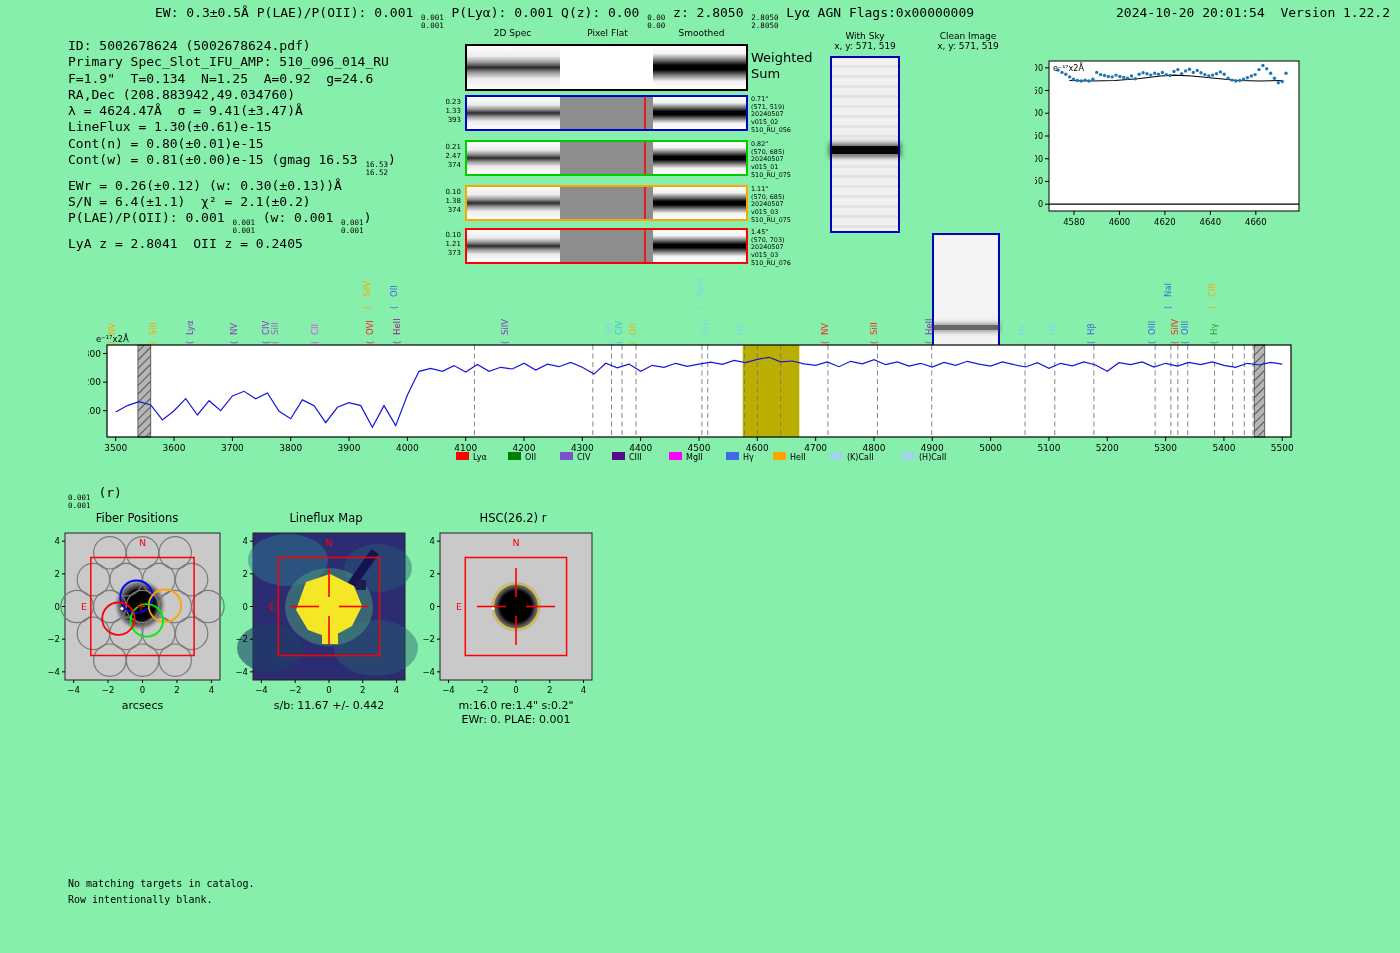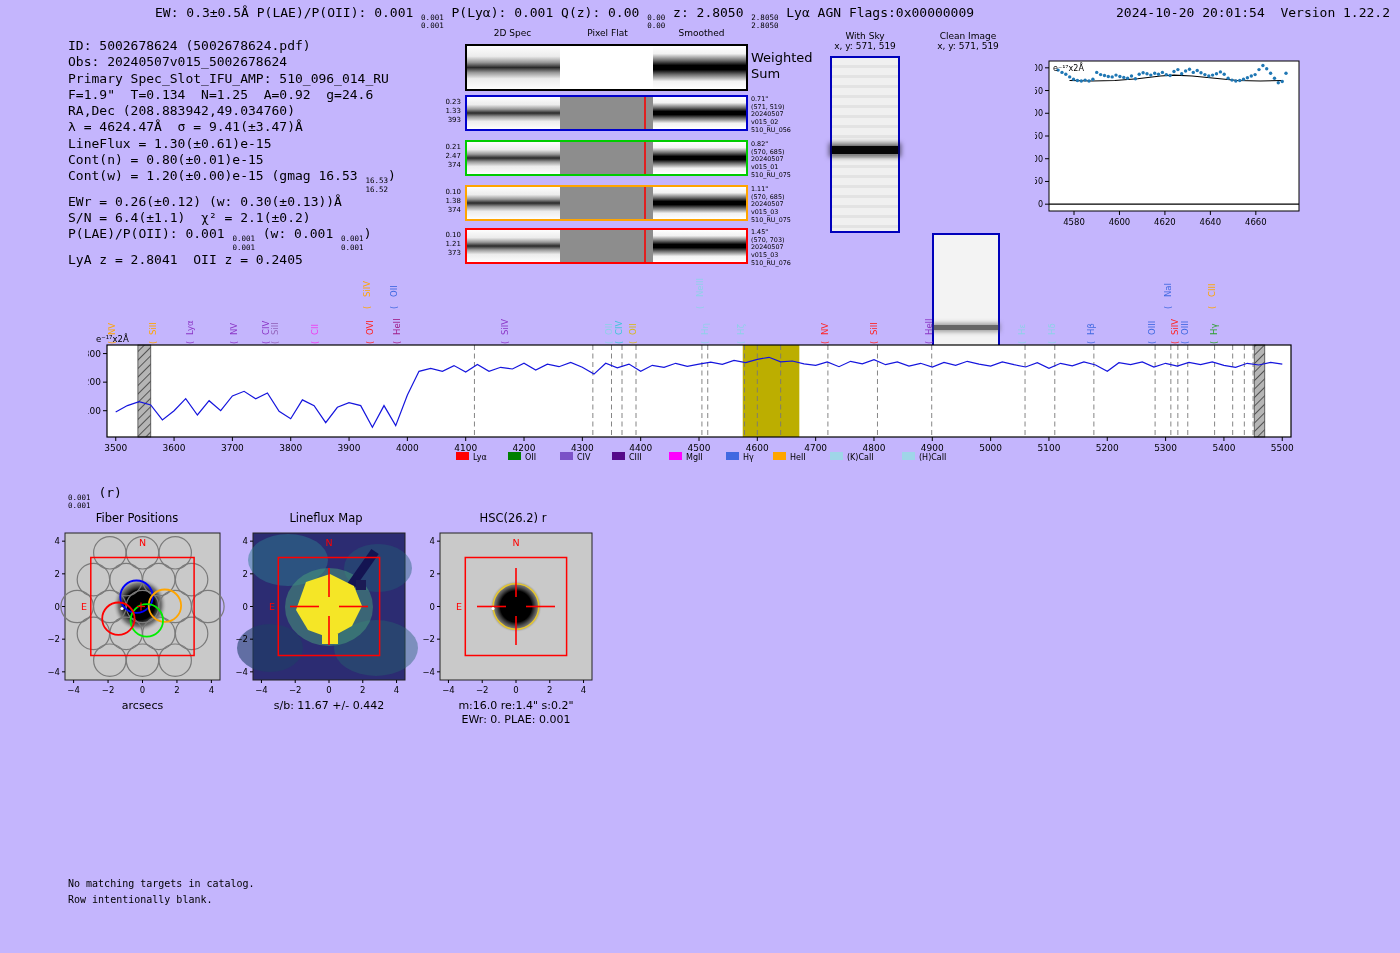--- a/index.html
+++ b/index.html
@@ -1,16 +1,16 @@
 <!DOCTYPE html>
 <html><head>
 <meta charset="utf-8">
 <style>
   html,body{margin:0;padding:0;background:#fff;}
-  #page{position:relative;width:1400px;height:953px;background:#c4b5fd;overflow:hidden;
+  #page{position:relative;width:1400px;height:953px;background:#86efac;overflow:hidden;
         font-family:"DejaVu Sans","Liberation Sans",sans-serif;color:#000;}
   .mono{font-family:"DejaVu Sans Mono","Liberation Mono",monospace;}
   .abs{position:absolute;}
   .frac{display:inline-flex;flex-direction:column;font-size:7.5px;line-height:1.1;vertical-align:-3px;}
   .frac span{display:block;}
   .infoline{white-space:pre;font-size:13px;line-height:16.3px;}
   .colhdr{font-size:9px;text-align:center;}
   .panel-title{font-size:11.5px;text-align:center;}
   .seg{height:100%;}
   .seg-spec2d{background:linear-gradient(to bottom,#fdfdfd 0%,#ececec 24%,#9a9a9a 38%,#2a2a2a 50%,#9a9a9a 62%,#ececec 76%,#fdfdfd 100%);}
@@ -40,28 +40,27 @@
         <span>0.00</span>
         <span>0.00</span>
       </span><span>  z: 2.8050 </span><span class="frac">
         <span>2.8050</span>
         <span>2.8050</span>
       </span><span> Lyα  AGN  Flags:0x00000009</span></div>
   <div class="abs mono" style="right:10px;top:5px;font-size:13px;"><span>2024-10-20 20:01:54</span>&nbsp;&nbsp;<span>Version 1.22.2</span></div>
 
   <div class="abs mono" style="left:68px;top:38px;" id="info-block">
       <div class="infoline mono"><span>ID: 5002678624 (5002678624.pdf)</span></div>
-      <div class="infoline mono"><span>Obs: 20240507v015_5002678624</span></div>
       <div class="infoline mono"><span>Primary Spec_Slot_IFU_AMP: 510_096_014_RU</span></div>
       <div class="infoline mono"><span>F=1.9"  T=0.134  N=1.25  A=0.92  g=24.6</span></div>
       <div class="infoline mono"><span>RA,Dec (208.883942,49.034760)</span></div>
       <div class="infoline mono"><span>λ = 4624.47Å  σ = 9.41(±3.47)Å</span></div>
       <div class="infoline mono"><span>LineFlux = 1.30(±0.61)e-15</span></div>
       <div class="infoline mono"><span>Cont(n) = 0.80(±0.01)e-15</span></div>
-      <div class="infoline mono"><span>Cont(w) = 1.20(±0.00)e-15 (gmag 16.53 </span><span class="frac"><span>16.53</span><span>16.52</span></span><span>)</span></div>
+      <div class="infoline mono"><span>Cont(w) = 0.81(±0.00)e-15 (gmag 16.53 </span><span class="frac"><span>16.53</span><span>16.52</span></span><span>)</span></div>
       <div class="infoline mono"><span>EWr = 0.26(±0.12) (w: 0.30(±0.13))Å</span></div>
       <div class="infoline mono"><span>S/N = 6.4(±1.1)  χ² = 2.1(±0.2)</span></div>
       <div class="infoline mono"><span>P(LAE)/P(OII): 0.001 </span><span class="frac"><span>0.001</span><span>0.001</span></span><span> (w: 0.001 </span><span class="frac"><span>0.001</span><span>0.001</span></span><span>)</span></div>
       <div class="infoline mono"><span>LyA z = 2.8041  OII z = 0.2405</span></div>
     </div>
 
   <div class="abs colhdr" style="left:465px;top:28px;width:95px;">2D Spec</div>
   <div class="abs colhdr" style="left:560px;top:28px;width:95px;">Pixel Flat</div>
   <div class="abs colhdr" style="left:655px;top:28px;width:93px;">Smoothed</div>
 

